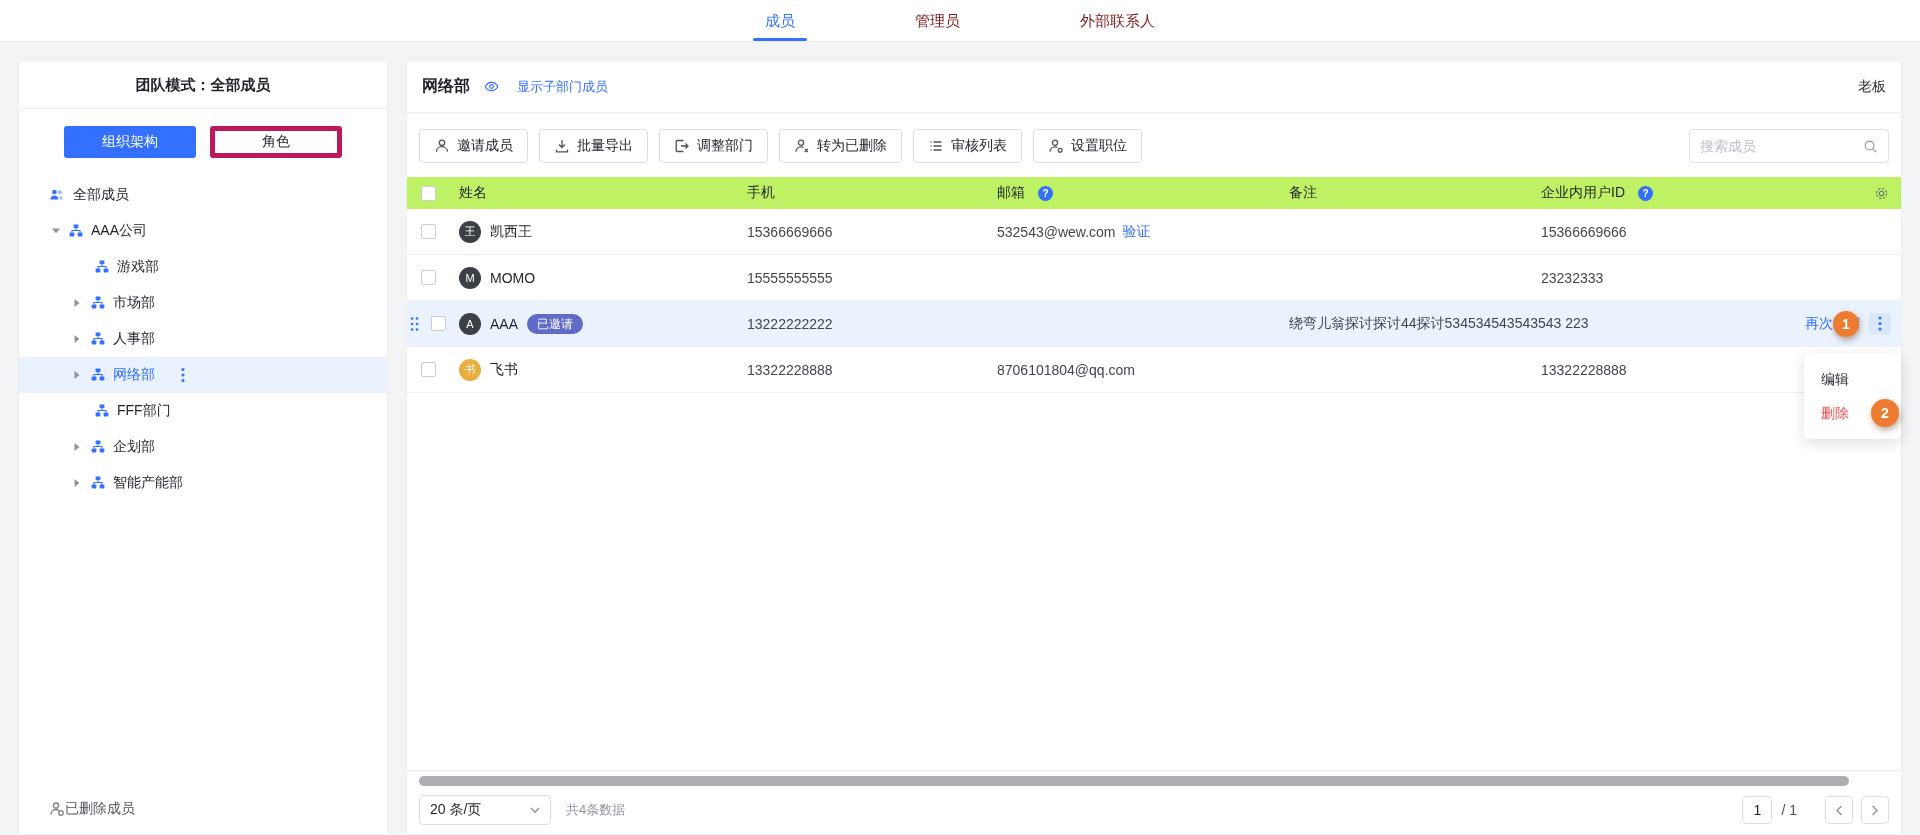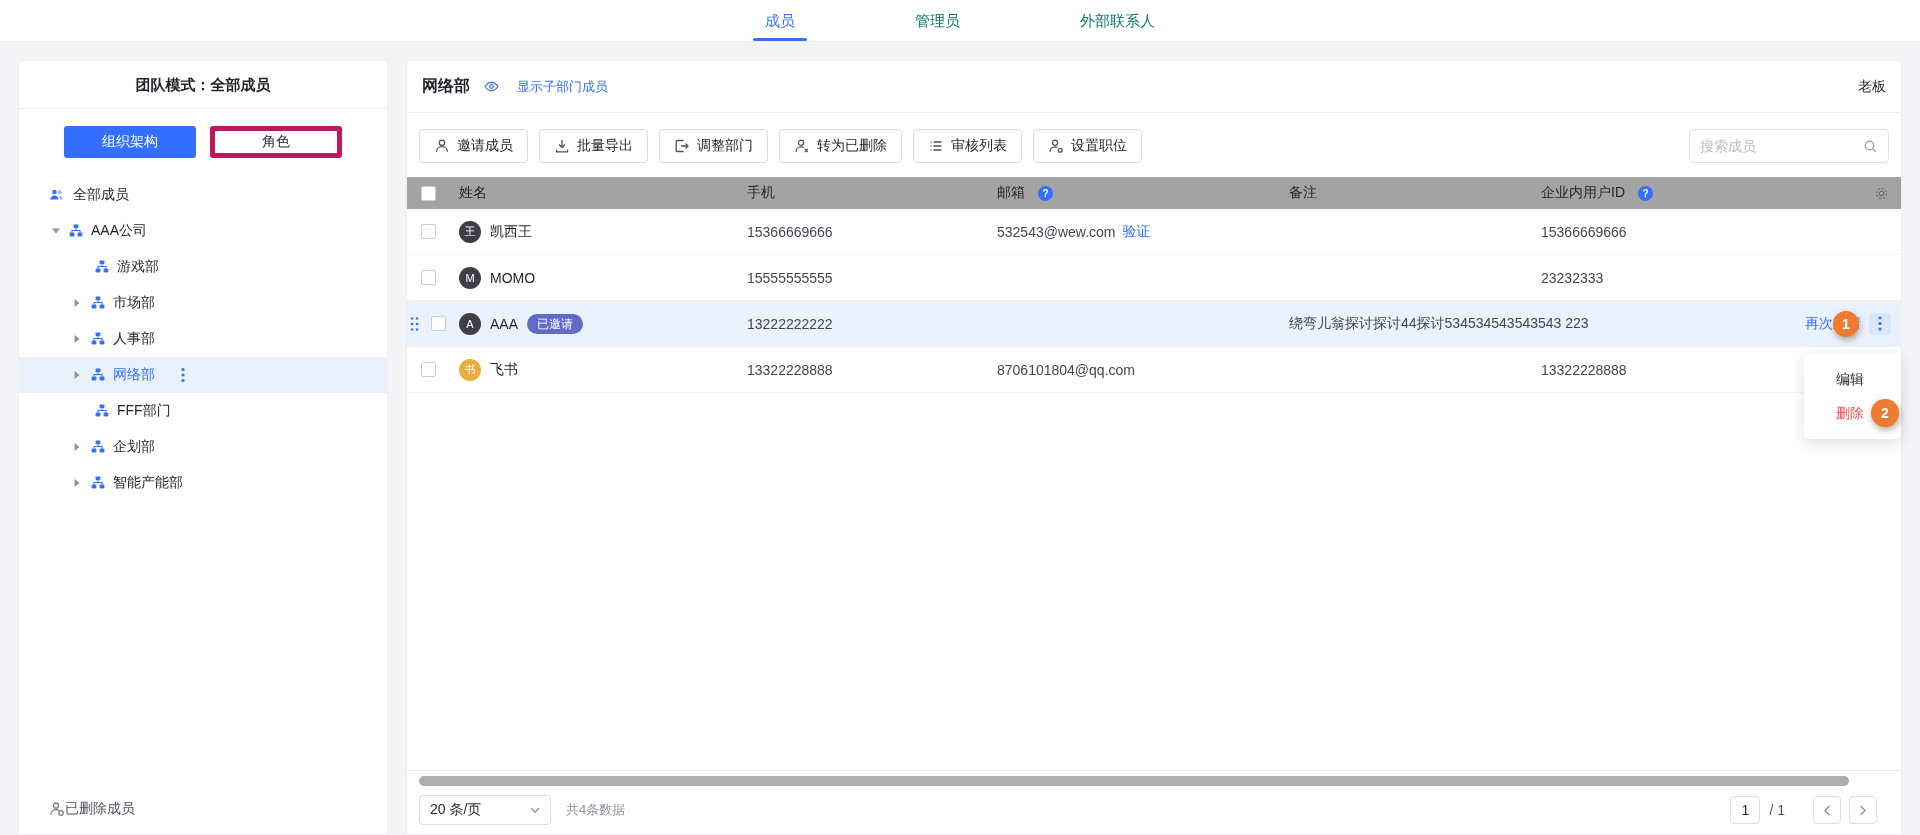--- a/index.html
+++ b/index.html
@@ -2,21 +2,21 @@
 <html><head>
 <meta charset="utf-8">
 <style>
   * { margin:0; padding:0; box-sizing:border-box; }
   html,body { width:1920px; height:835px; overflow:hidden;
     font-family:"Liberation Sans","DejaVu Sans",sans-serif; background:#F3F4F6; }
 
   
   .topbar{position:absolute;top:0;left:0;right:0;height:42px;background:#fff;
     border-bottom:1px solid #EDEEF0;display:flex;justify-content:center;gap:92px;z-index:5}
-  .tab{font-size:15px;color:#0f766e;line-height:42px;padding:0 14px;position:relative;cursor:pointer}
+  .tab{font-size:15px;color:#7f1d1d;line-height:42px;padding:0 14px;position:relative;cursor:pointer}
   .tab.active{color:#3370FF}
   .tab.active::after{content:'';position:absolute;left:2px;right:2px;bottom:0;height:3px;background:#3370FF;border-radius:2px}
   .close-btn{position:absolute;right:28px;top:8px;font-size:21px;color:#646A73;cursor:pointer;line-height:26px}
 
   
   .sidebar{position:absolute;left:18px;top:60px;bottom:0;width:370px;background:#fff;
     border:1px solid #ECEEF1;border-radius:4px 4px 0 0;display:flex;flex-direction:column}
   .sb-title{height:48px;line-height:48px;text-align:center;font-weight:bold;font-size:15px;
     color:#1F2329;border-bottom:1px solid #EBEDF0}
   .mode-switch{display:flex;gap:14px;justify-content:center;padding:17px 0 9px}
@@ -47,21 +47,21 @@
   .toolbar{display:flex;align-items:center;padding:16px 12px 14px;gap:11px}
   .tbtn{height:34px;display:flex;gap:7px;align-items:center;padding:0 14px;border:1px solid #D9DCE0;
     border-radius:4px;background:#fff;font-size:14px;color:#25282E;cursor:pointer;white-space:nowrap}
   .search{margin-left:auto;width:200px;height:34px;border:1px solid #DDE0E4;border-radius:4px;
     display:flex;align-items:center;padding:0 10px;background:#fff}
   .search input{border:none;outline:none;flex:1;font-size:14px;color:#000000;width:100px;background:transparent}
   .search input::placeholder{color:#BCC1C7}
 
   .grid-cols{display:grid;grid-template-columns:40px 288px 250px 292px 252px 1fr 44px;
     align-items:center;padding:0 12px}
-  .thead{height:32px;background:#a3a3a3;font-size:14px;color:#1F2329;font-weight:500}
+  .thead{height:32px;background:#bef264;font-size:14px;color:#1F2329;font-weight:500}
   .trow{height:46px;border-bottom:1px solid #F0F1F4;font-size:14px;color:#42464D;position:relative;background:#fff}
   .trow.hovered{background:#EAF2FE}
   .checkbox{width:15px;height:15px;border:1px solid #C9CDD2;border-radius:2px;background:#fff;cursor:pointer}
   .name-cell{display:flex;align-items:center;color:#1F2329;overflow:visible;white-space:nowrap}
   .avatar{width:22px;height:22px;border-radius:50%;color:#fff;font-size:11px;display:flex;
     align-items:center;justify-content:center;margin-right:9px;flex:none}
   .invited-badge{background:#5F6BC5;color:#fff;font-size:12px;height:20px;line-height:20px;
     padding:0 10px;border-radius:10px;margin-left:9px}
   .email-cell{display:flex;gap:7px;align-items:center;white-space:nowrap}
   .link{color:#3370FF;cursor:pointer;text-decoration:none}
@@ -74,28 +74,28 @@
   .row-actions{position:absolute;right:10px;top:50%;transform:translateY(-50%);
     display:flex;align-items:center;gap:8px}
   .dots-btn{width:22px;height:22px;background:#D8E7FB;border-radius:3px;display:flex;
     align-items:center;justify-content:center;cursor:pointer}
   .marker{background:#ED7B31;color:#fff;border-radius:50%;display:flex;align-items:center;
     justify-content:center;font-size:14px;font-weight:bold;box-shadow:1px 3px 6px rgba(90,45,0,.4);z-index:8}
   .marker-1{position:absolute;right:32px;top:50%;transform:translateY(-50%);width:26px;height:26px}
 
   .ctx-menu{position:absolute;right:0;top:292px;width:97px;background:#fff;border-radius:4px;
     box-shadow:0 4px 14px rgba(31,35,41,.14);padding:9px 0;z-index:20}
-  .ctx-item{height:34px;line-height:34px;padding-left:32px;font-size:14px;color:#1F2329;cursor:pointer;position:relative}
+  .ctx-item{height:34px;line-height:34px;padding-left:17px;font-size:14px;color:#1F2329;cursor:pointer;position:relative}
   .ctx-item.danger{color:#F04B4B}
   .marker-2{position:absolute;right:2px;top:50%;transform:translateY(-50%);width:28px;height:28px}
 
   .spacer{flex:1}
   .footer{border-top:1px solid #E8EAED;position:relative;height:64px;flex:none}
   .hscroll{position:absolute;left:12px;right:52px;top:5px;height:10px;background:#AEAEB2;border-radius:6px;cursor:pointer}
-  .footer-controls{position:absolute;left:12px;right:24px;top:22px;height:34px;display:flex;align-items:center}
+  .footer-controls{position:absolute;left:12px;right:12px;top:22px;height:34px;display:flex;align-items:center}
   .page-size{width:132px;height:30px;border:1px solid #DCDEE2;border-radius:4px;display:flex;
     align-items:center;justify-content:space-between;padding:0 10px;font-size:14px;color:#1F2329;cursor:pointer;background:#fff}
   .total{margin-left:15px;color:#8F959E;font-size:13px}
   .pager{margin-left:auto;display:flex;align-items:center}
   .page-input{width:30px;height:28px;border:1px solid #DCDEE2;border-radius:4px;text-align:center;
     line-height:26px;font-size:14px;color:#1F2329;background:#fff}
   .page-total{color:#4E5358;font-size:14px;margin:0 6px 0 9px}
   .pg-btn{width:28px;height:28px;border:1px solid #DCDEE2;border-radius:4px;display:flex;
     align-items:center;justify-content:center;cursor:pointer;background:#fff}
   .pg-prev{margin-left:22px}

